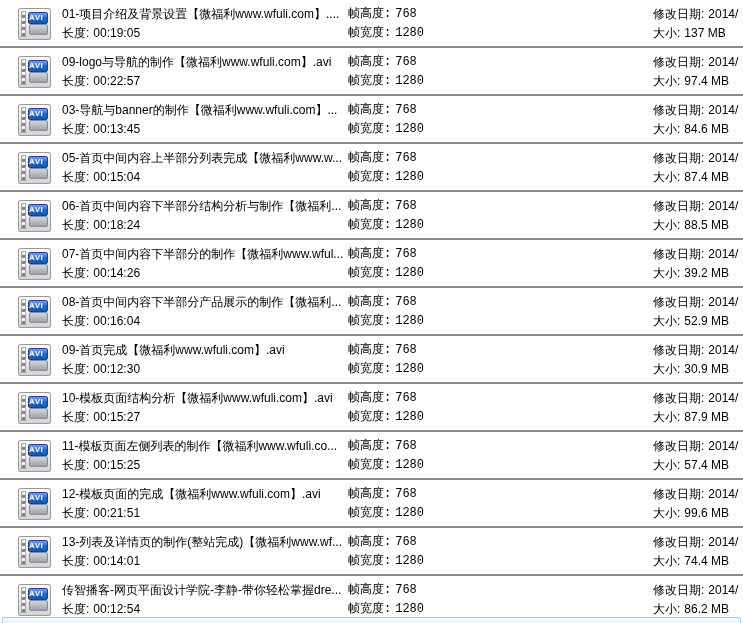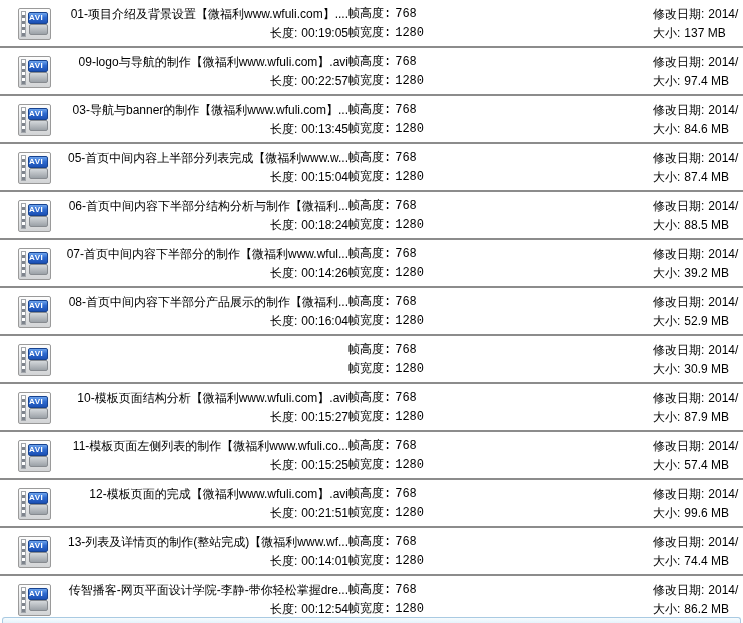--- a/index.html
+++ b/index.html
@@ -14,21 +14,21 @@
   .film-strip { position:absolute; left:2px; top:2px; width:5px; height:26px;
     border:1px solid #a2a6ab;
     background:repeating-linear-gradient(180deg,#ffffff 0 3px,#7e848d 3px 6px); }
   .avi-banner { position:absolute; top:3px; left:9px; right:2px; height:12px;
     background:linear-gradient(180deg,#6da3ec 0%,#2f6bd0 45%,#1c50b4 100%);
     border:1px solid #17428f; border-radius:2px; color:#ffffff; font-size:8px;
     font-weight:bold; text-align:left; line-height:10px; letter-spacing:0.5px; }
   .preview { position:absolute; bottom:4px; left:10px; width:19px; height:11px;
     background:linear-gradient(180deg,#d4d8db 0%,#b2b7bc 60%,#9ba1a7 100%);
     border:1px solid #878b90; border-radius:2px; }
-  .name-col { position:absolute; left:62px; top:5px; width:286px; overflow:hidden;text-align:right; }
+  .name-col { position:absolute; left:62px; top:5px; width:286px; overflow:hidden; }
   .mid-col  { position:absolute; left:348px; top:5px; width:250px;font-family:Liberation Mono, monospace; }
   .right-col{ position:absolute; left:653px; top:5px; width:200px; }
   .line { font-size:12px; line-height:19px; color:#000000; white-space:nowrap; }
   .file-name { font-size:12px; line-height:19px; color:#000000; white-space:nowrap; overflow:hidden; }
   .lab { margin-right:4px; }
   #hover-strip { position:absolute; left:2px; right:2px; bottom:0; height:6px;
     border:1px solid #a9cae2; border-bottom:none; border-radius:3px 3px 0 0;
     background:linear-gradient(180deg,#f7fcfe 0%,#e6f3fb 100%); }
 </style>
 </head>
@@ -237,20 +237,26 @@
         <span class="lab">大小:</span><span>52.9 MB</span>
       </div>
     </div>
   </div>
     <div class="row">
     <div class="avi-icon">
       <div class="film-strip"></div>
       <div class="avi-banner">AVI</div>
       <div class="preview"></div>
     </div>
+    <div class="name-col">
+      <div class="file-name">09-首页完成【微福利www.wfuli.com】.avi</div>
+      <div class="line">
+        <span class="lab">长度:</span><span>00:12:30</span>
+      </div>
+    </div>
     <div class="mid-col">
       <div class="line">
         <span class="lab">帧高度:</span><span>768</span>
       </div>
       <div class="line">
         <span class="lab">帧宽度:</span><span>1280</span>
       </div>
     </div>
     <div class="right-col">
       <div class="line">

